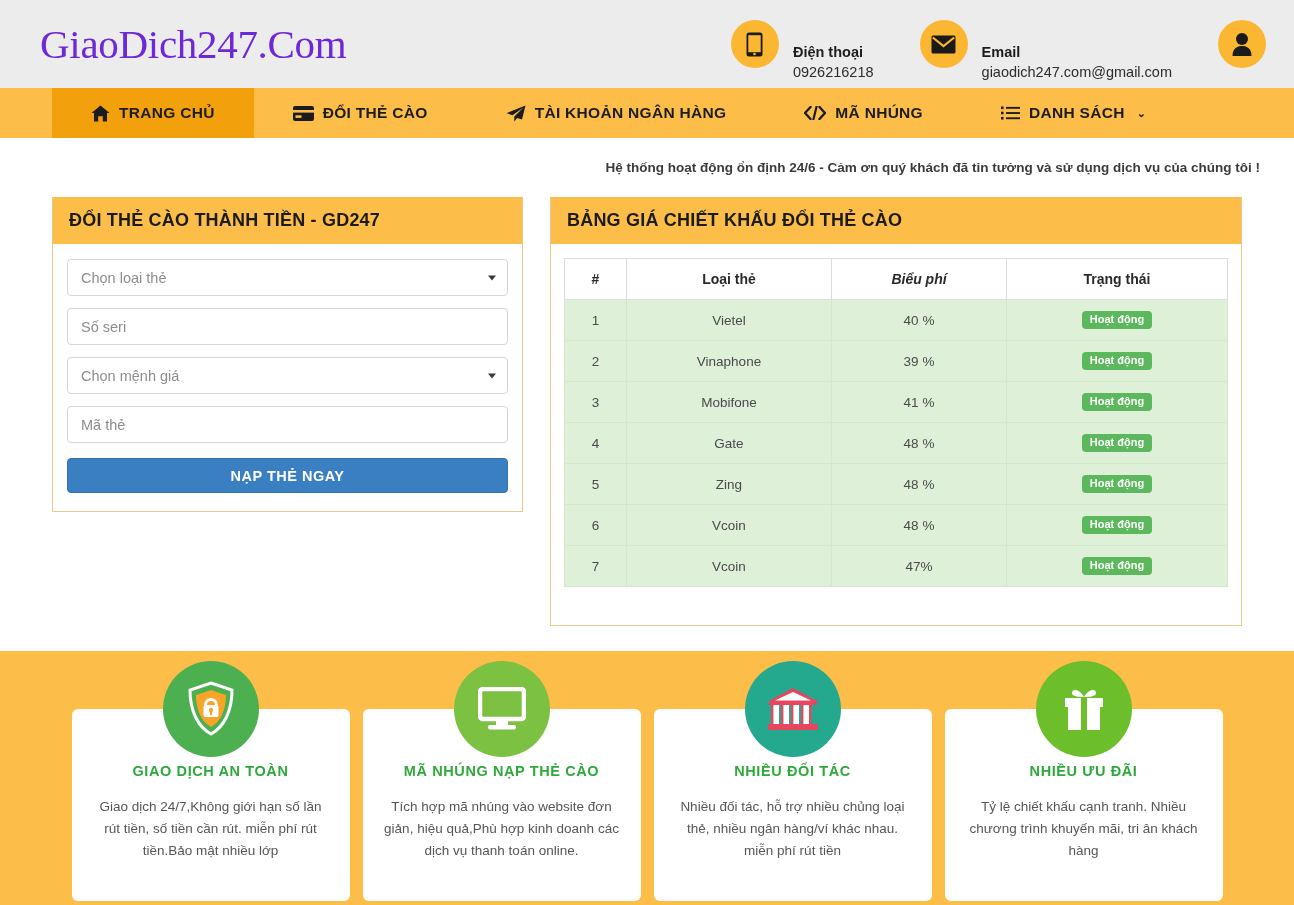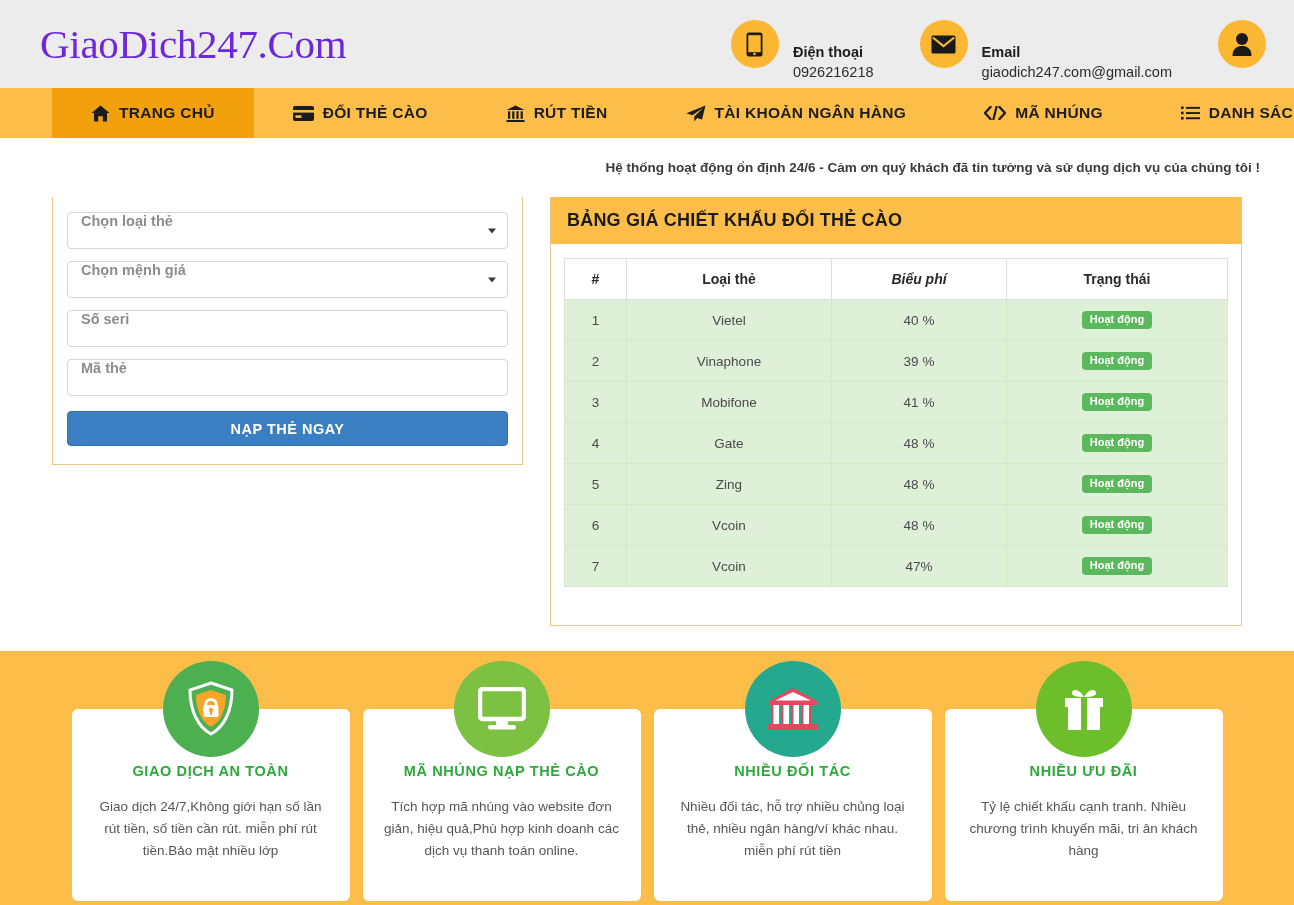--- a/index.html
+++ b/index.html
@@ -121,24 +121,23 @@
     height: 37px;
     border: 1px solid #d6d6d6;
     border-radius: 4px;
     background: #fff;
     font-family: "Liberation Sans", sans-serif;
     font-size: 14.5px;
     color: #8d8d8d;
     padding: 0 13px;
     margin-bottom: 12px;
     display: flex;
-    align-items: flex-start;
+    align-items: center;
     position: relative;
     cursor: text;
-    font-weight: bold;
   }
   .field.select { cursor: pointer; }
   .field .arrow {
     position: absolute;
     right: 11px; top: 50%;
     transform: translateY(-50%);
     width: 0; height: 0;
     border-left: 4px solid transparent;
     border-right: 4px solid transparent;
     border-top: 5px solid #3a3a3a;
@@ -296,33 +295,20 @@
     <span>
       <svg width="21" height="15" viewBox="0 0 21 15">
           <rect x="0" y="0" width="21" height="15" rx="2" fill="#1c1c1c"></rect>
           <rect x="0" y="4" width="21" height="2.6" fill="#fcbe48"></rect>
           <rect x="2.5" y="9.3" width="6" height="2.6" fill="#fcbe48"></rect>
         </svg>
     </span>
     <span>ĐỔI THẺ CÀO</span>
   </div>
 
-  <div class="nav-item">
-    <span>
-      <svg width="19" height="17" viewBox="0 0 19 17">
-          <path d="M9.5 0.5 L18.5 5 L0.5 5 Z" fill="#1c1c1c"></path>
-          <rect x="2" y="6.3" width="2.2" height="7.5" fill="#1c1c1c"></rect>
-          <rect x="6.2" y="6.3" width="2.2" height="7.5" fill="#1c1c1c"></rect>
-          <rect x="10.4" y="6.3" width="2.2" height="7.5" fill="#1c1c1c"></rect>
-          <rect x="14.6" y="6.3" width="2.2" height="7.5" fill="#1c1c1c"></rect>
-          <rect x="0.5" y="15" width="18" height="2" fill="#1c1c1c"></rect>
-        </svg>
-    </span>
-    <span>RÚT TIỀN</span>
-  </div>
 
   <div class="nav-item">
     <span>
       <svg width="20" height="17" viewBox="0 0 20 17">
           <path d="M19.5 0.5 L0.5 8.2 L6.5 10.2 L17.5 2.6 L8.3 11.6 L8.3 16.5 L11.2 12.9 L16 14.6 Z" fill="#1c1c1c"></path>
         </svg>
     </span>
     <span>TÀI KHOẢN NGÂN HÀNG</span>
   </div>
 
@@ -354,34 +340,35 @@
 
 </div>
 
 <div class="content">
 
   <div class="notice">Hệ thống hoạt động ổn định 24/6 - Cảm ơn quý khách đã tin tưởng và sử dụng dịch vụ của chúng tôi !</div>
 
   <div class="columns">
 
     <div class="panel panel-left">
+      <div class="panel-head">ĐỔI THẺ CÀO THÀNH TIỀN - GD247</div>
       <div class="panel-body-left">
 
         <div class="field select">
           <span>Chọn loại thẻ</span>
           <span class="arrow"></span>
         </div>
 
+        <div class="field">
+          <span>Số seri</span>
+        </div>
+
         <div class="field select">
           <span>Chọn mệnh giá</span>
           <span class="arrow"></span>
-        </div>
-
-        <div class="field">
-          <span>Số seri</span>
         </div>
 
         <div class="field">
           <span>Mã thẻ</span>
         </div>
 
         <button class="submit-btn">NẠP THẺ NGAY</button>
       </div>
     </div>
 

